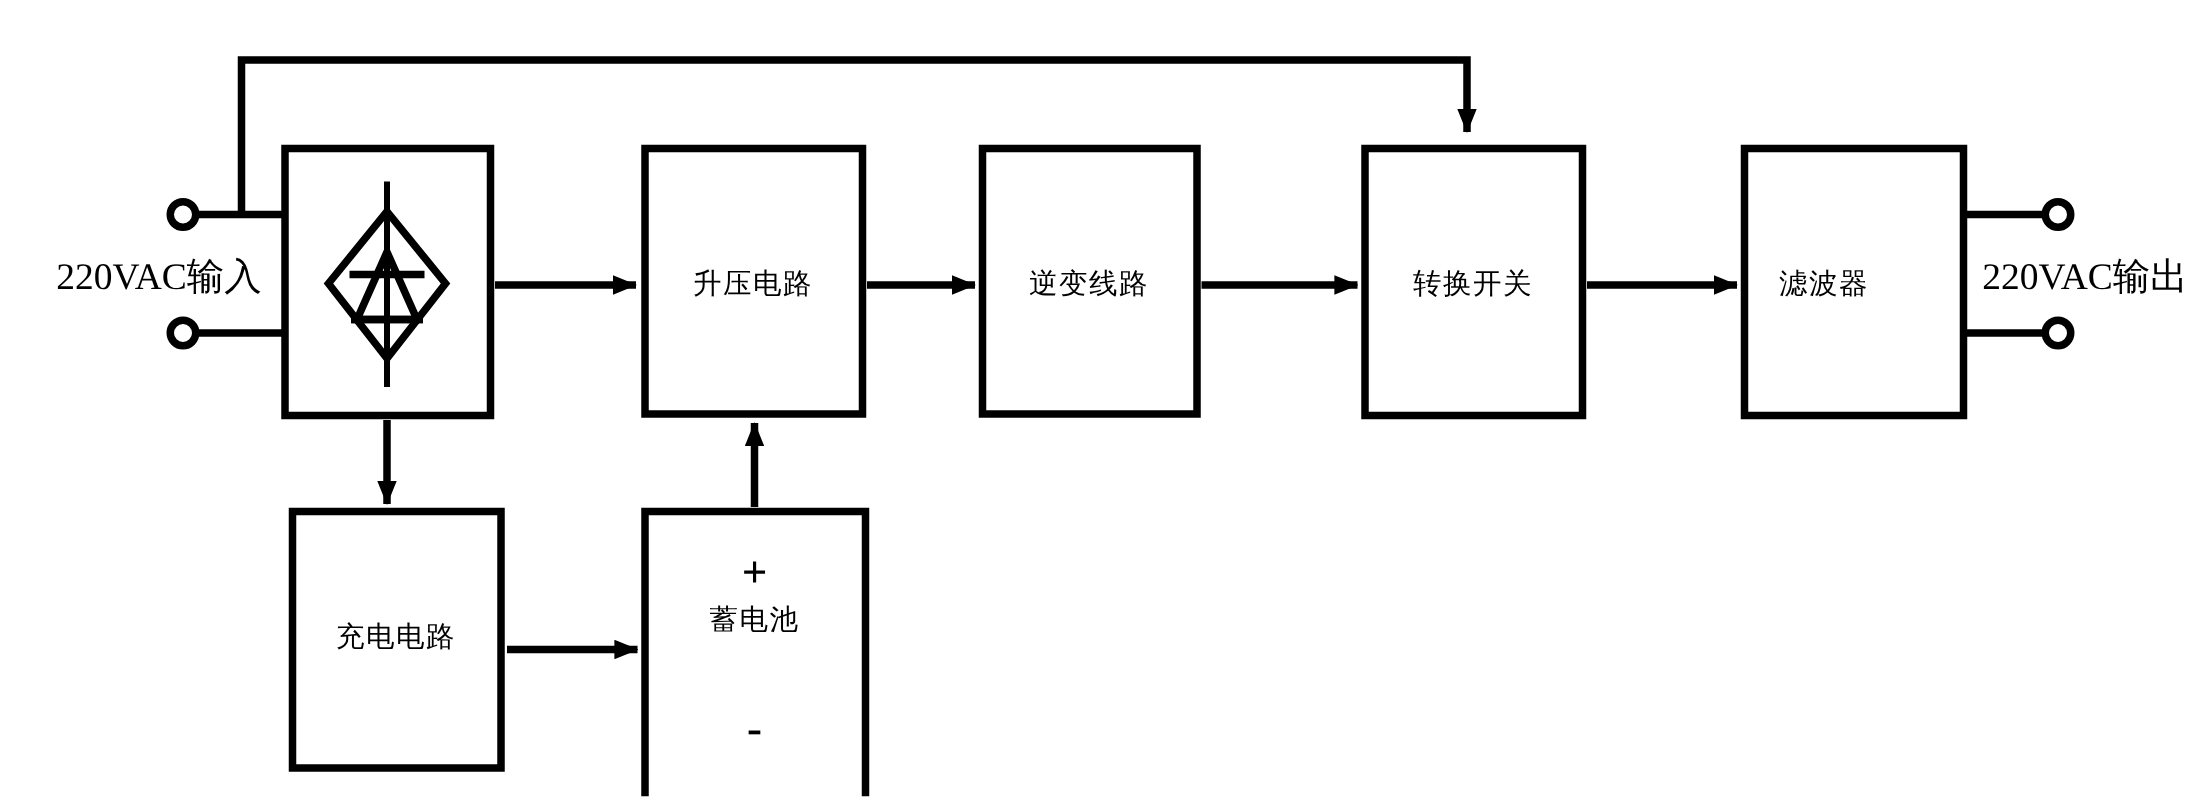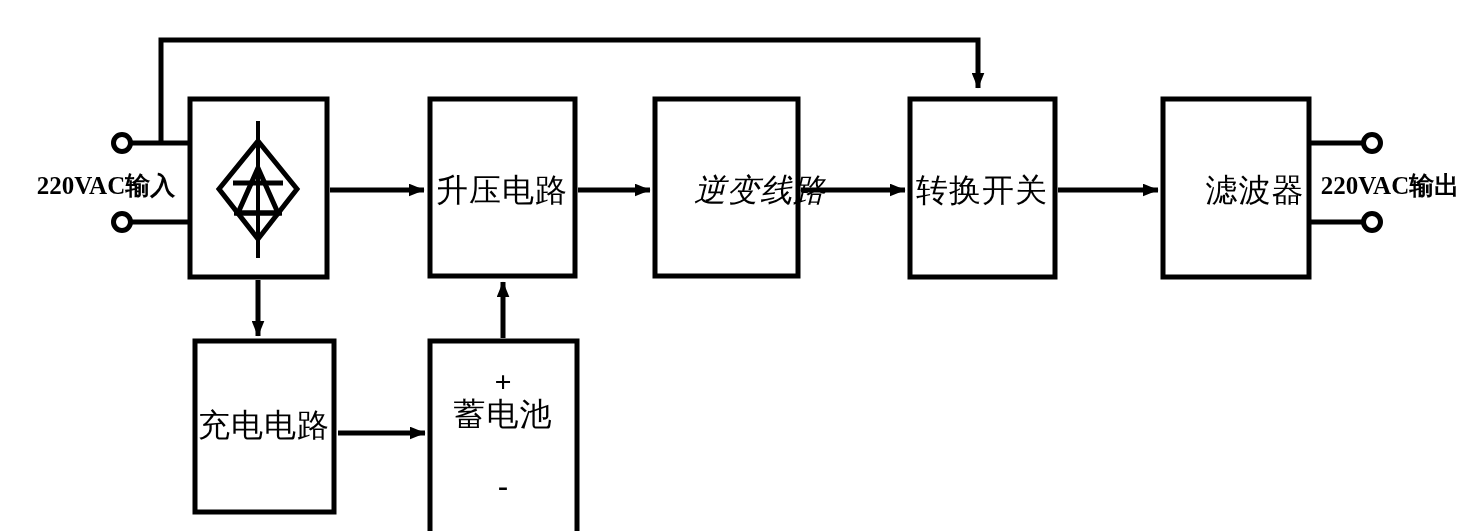--- a/index.html
+++ b/index.html
@@ -29,28 +29,28 @@
   .lbl {
     position: absolute;
     white-space: nowrap;
     color: #000000;
     line-height: 1;
     transform: translate(-50%, -50%);
     text-align: center;
   }
   .block-label {
     font-family: "Liberation Serif", "DejaVu Serif", serif;
-    font-size: 32px;
+    font-size: 19px;
     font-weight: 400;
     letter-spacing: 1px;
   }
   .port-label {
     font-family: "Liberation Serif", "DejaVu Serif", serif;
     font-size: 25px;
-    font-weight: 700;
+    font-weight: 400;
     letter-spacing: 0px;
   }
   .polarity-label {
     font-family: "Liberation Serif", "DejaVu Serif", serif;
     font-size: 30px;
     font-weight: 700;
   }
 </style>
 </head>
 <body>
@@ -123,25 +123,25 @@
     <circle cx="1372" cy="143" r="8.5" fill="#ffffff" stroke="#000000" stroke-width="5"></circle>
     <circle cx="1372" cy="222" r="8.5" fill="#ffffff" stroke="#000000" stroke-width="5"></circle>
   </svg>
 
   <div class="lbl port-label" style="left:106px; top:185px;">220VAC输入</div>
 
   <div class="lbl port-label" style="left:1390px; top:185px;text-align:center;">220VAC输出</div>
 
   <div class="lbl block-label" style="left:502px; top:190px;">升压电路</div>
 
-  <div class="lbl block-label" style="left:760px; top:190px;font-style:italic;">逆变线路</div>
+  <div class="lbl block-label" style="left:726px; top:190px;">逆变线路</div>
 
   <div class="lbl block-label" style="left:982px; top:190px;">转换开关</div>
 
-  <div class="lbl block-label" style="left:1255px; top:190px;">滤波器</div>
+  <div class="lbl block-label" style="left:1216px; top:190px;">滤波器</div>
 
   <div class="lbl block-label" style="left:264px; top:425px;">充电电路</div>
 
   <div class="lbl block-label" style="left:503px; top:414px;">蓄电池</div>
 
   <div class="lbl polarity-label" style="left:503px; top:382px;">+</div>
 
   <div class="lbl polarity-label" style="left:503px; top:486px;">-</div>
 
 </div>

